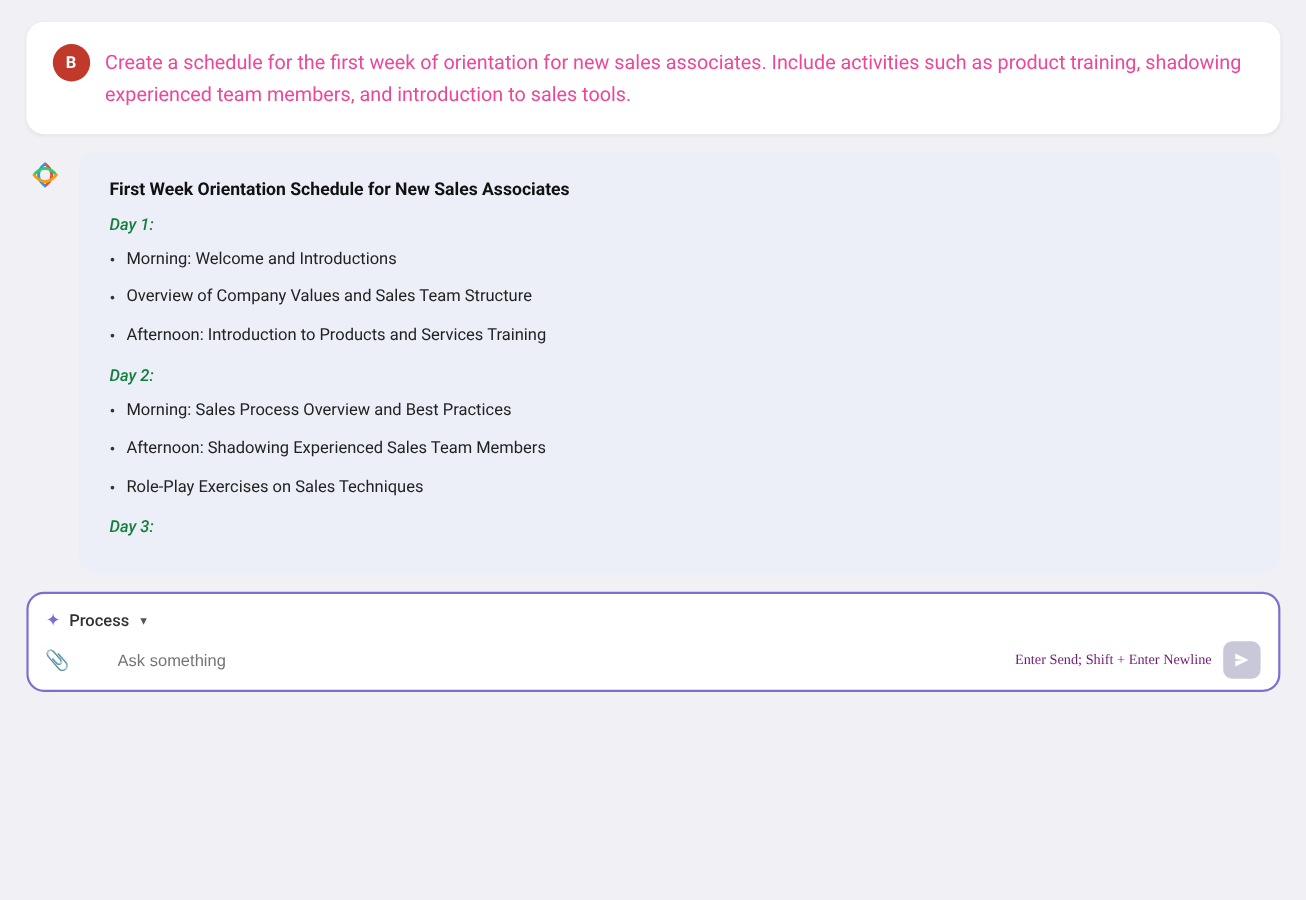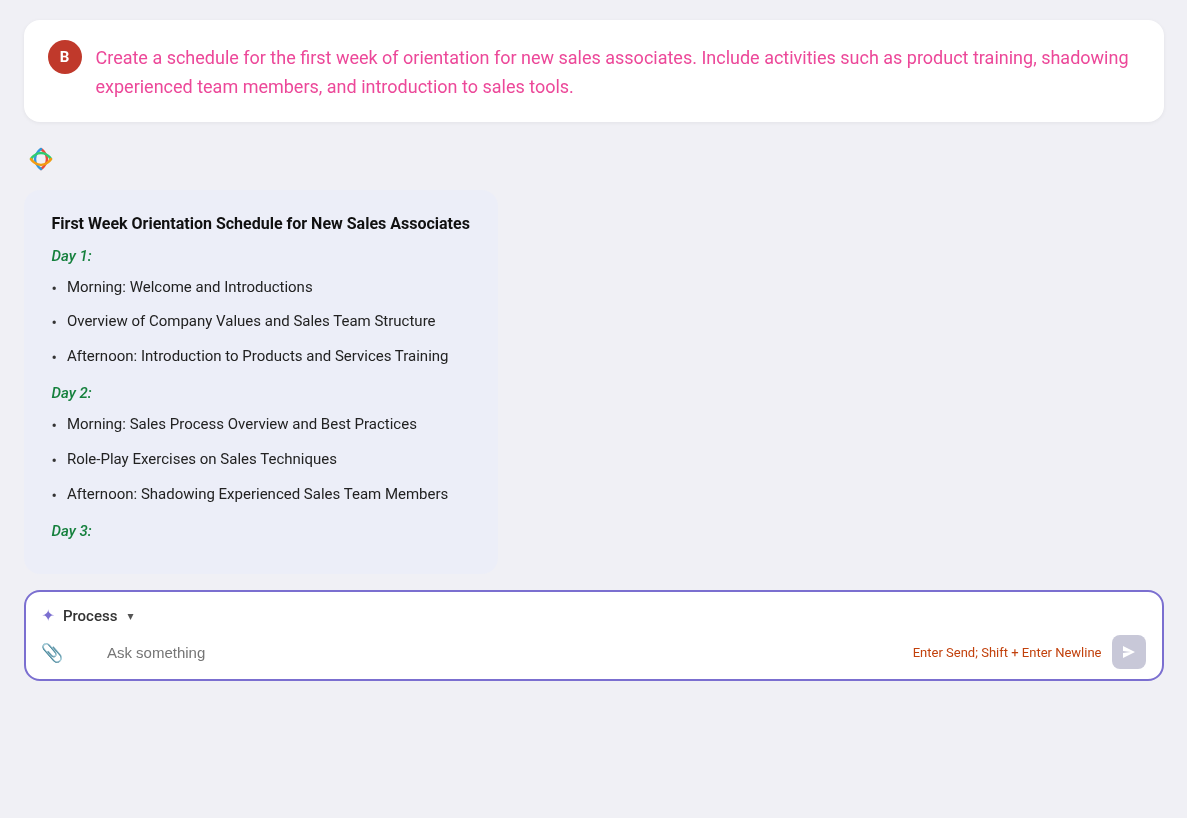--- a/index.html
+++ b/index.html
@@ -57,21 +57,20 @@
     .user-text {
       font-size: 18px;
       color: #ec4899;
       line-height: 1.6;
       padding-top: 4px;
     }
 
     
     .ai-message {
       display: flex;
-      flex-direction: column;
       align-items: flex-start;
       gap: 14px;
     }
 
     .ai-avatar {
       width: 34px;
       height: 34px;
       border-radius: 50%;
       display: flex;
       align-items: center;
@@ -183,22 +182,23 @@
       border: none;
       outline: none;
       font-size: 15px;
       color: #999;
       background: transparent;
       margin-left: 33px;
     }
 
     .input-hint {
       font-size: 13px;
-      color: #c2410c;
+      color: #701a75;
       white-space: nowrap;
+      font-family: Liberation Serif, serif;
     }
 
     .send-button {
       width: 34px;
       height: 34px;
       border-radius: 8px;
       background-color: #c8c8d8;
       border: none;
       display: flex;
       align-items: center;
@@ -235,22 +235,22 @@
       <div class="day-label">Day 1:</div>
       <ul class="bullet-list">
         <li>Morning: Welcome and Introductions</li>
         <li>Overview of Company Values and Sales Team Structure</li>
         <li>Afternoon: Introduction to Products and Services Training</li>
       </ul>
 
       <div class="day-label">Day 2:</div>
       <ul class="bullet-list">
         <li>Morning: Sales Process Overview and Best Practices</li>
+        <li>Afternoon: Shadowing Experienced Sales Team Members</li>
         <li>Role-Play Exercises on Sales Techniques</li>
-        <li>Afternoon: Shadowing Experienced Sales Team Members</li>
       </ul>
 
       <div class="day-label">Day 3:</div>
     </div>
   </div>
 
   <div class="input-container">
     <div class="input-top-row">
       <span class="sparkle-icon">✦</span>
       <span class="prompt-label">Process</span>

